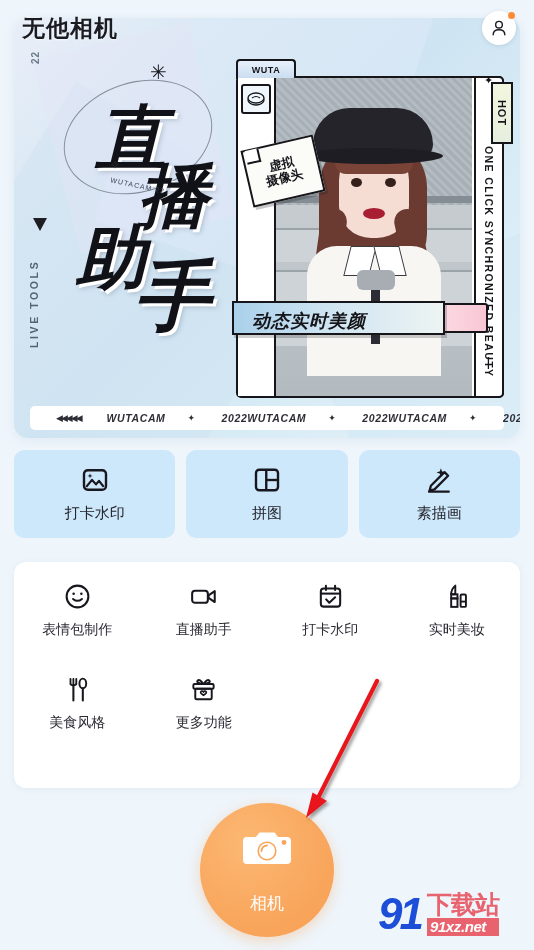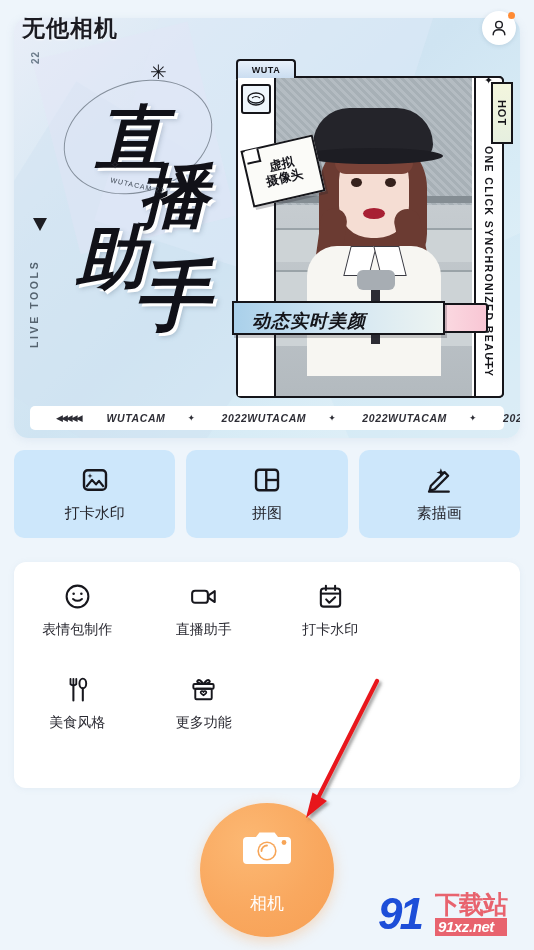--- a/index.html
+++ b/index.html
@@ -290,21 +290,21 @@
   #red-arrow { position:absolute; left:0; top:0; width:534px; height:950px;
     pointer-events:none; z-index:60; }
 
   
   #watermark {
     position:absolute; left:378px; top:885px; width:150px; height:58px;
     z-index:55; display:flex; align-items:center;
   }
   #wm-91 { font-size:44px; font-weight:800; font-style:italic; color:#1d4ed8;
     line-height:1; letter-spacing:-3px; }
-  #wm-right { margin-left:14px; display:flex; flex-direction:column; }
+  #wm-right { margin-left:6px; display:flex; flex-direction:column; }
   #wm-cn { font-size:25px; font-weight:800; color:#e8636e; line-height:1.02;
     letter-spacing:-1px; }
   #wm-url { background:#e8636e; color:#ffffff; font-size:15px; font-weight:800;
     font-style:italic; padding:0 3px; line-height:1.2; letter-spacing:-.4px; }
 </style>
 </head>
 <body>
 
 <div id="banner">
   <div class="facet f1"></div>
@@ -478,20 +478,32 @@
           <rect x="4" y="5.4" width="16" height="15" rx="2.4" fill="none" stroke="#17171d" stroke-width="1.7"></rect>
           <line x1="4" y1="9.6" x2="20" y2="9.6" stroke="#17171d" stroke-width="1.7"></line>
           <line x1="8.2" y1="3.2" x2="8.2" y2="6.6" stroke="#17171d" stroke-width="1.7" stroke-linecap="round"></line>
           <line x1="15.8" y1="3.2" x2="15.8" y2="6.6" stroke="#17171d" stroke-width="1.7" stroke-linecap="round"></line>
           <path d="M8.4 14.4 l2.6 2.8 l4.8 -4.6" fill="none" stroke="#17171d" stroke-width="1.7" stroke-linecap="round" stroke-linejoin="round"></path>
         </svg>
       </span>
       <span class="lbl">打卡水印</span>
     </div>
 
+    <div class="tool">
+      <span class="ic">
+        <svg width="29" height="29" viewBox="0 0 24 24">
+          <path d="M7.6 10.2 q0 -4.4 3.4 -7.2 v7.2 z" fill="none" stroke="#17171d" stroke-width="1.6" stroke-linejoin="round"></path>
+          <rect x="7.6" y="10.2" width="5.2" height="3.4" fill="none" stroke="#17171d" stroke-width="1.6"></rect>
+          <rect x="7.6" y="13.6" width="5.2" height="7" fill="none" stroke="#17171d" stroke-width="1.6"></rect>
+          <rect x="15.4" y="10.4" width="4.4" height="10.2" rx="1" fill="none" stroke="#17171d" stroke-width="1.6"></rect>
+          <line x1="15.4" y1="16.2" x2="19.8" y2="16.2" stroke="#17171d" stroke-width="1.5"></line>
+        </svg>
+      </span>
+      <span class="lbl">实时美妆</span>
+    </div>
   </div>
 
   <div class="tool-row r2">
 
     <div class="tool">
       <span class="ic">
         <svg width="29" height="29" viewBox="0 0 24 24">
           <path d="M6.2 3.2 v4.4 M8.6 3.2 v4.4 M11 3.2 v4.4" stroke="#17171d" stroke-width="1.5" stroke-linecap="round"></path>
           <path d="M6.2 7.6 q2.4 1.8 4.8 0" fill="none" stroke="#17171d" stroke-width="1.5"></path>
           <line x1="8.6" y1="8.6" x2="8.6" y2="21" stroke="#17171d" stroke-width="1.7" stroke-linecap="round"></line>

